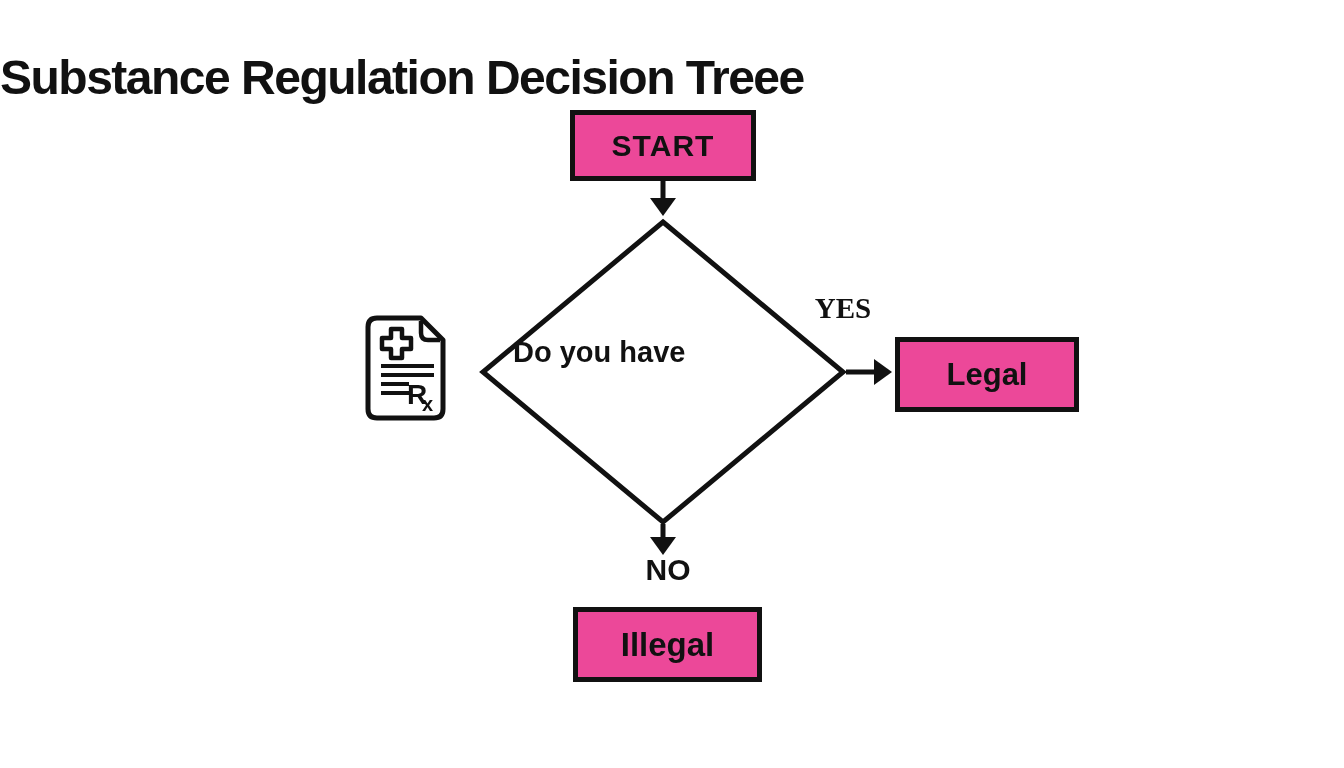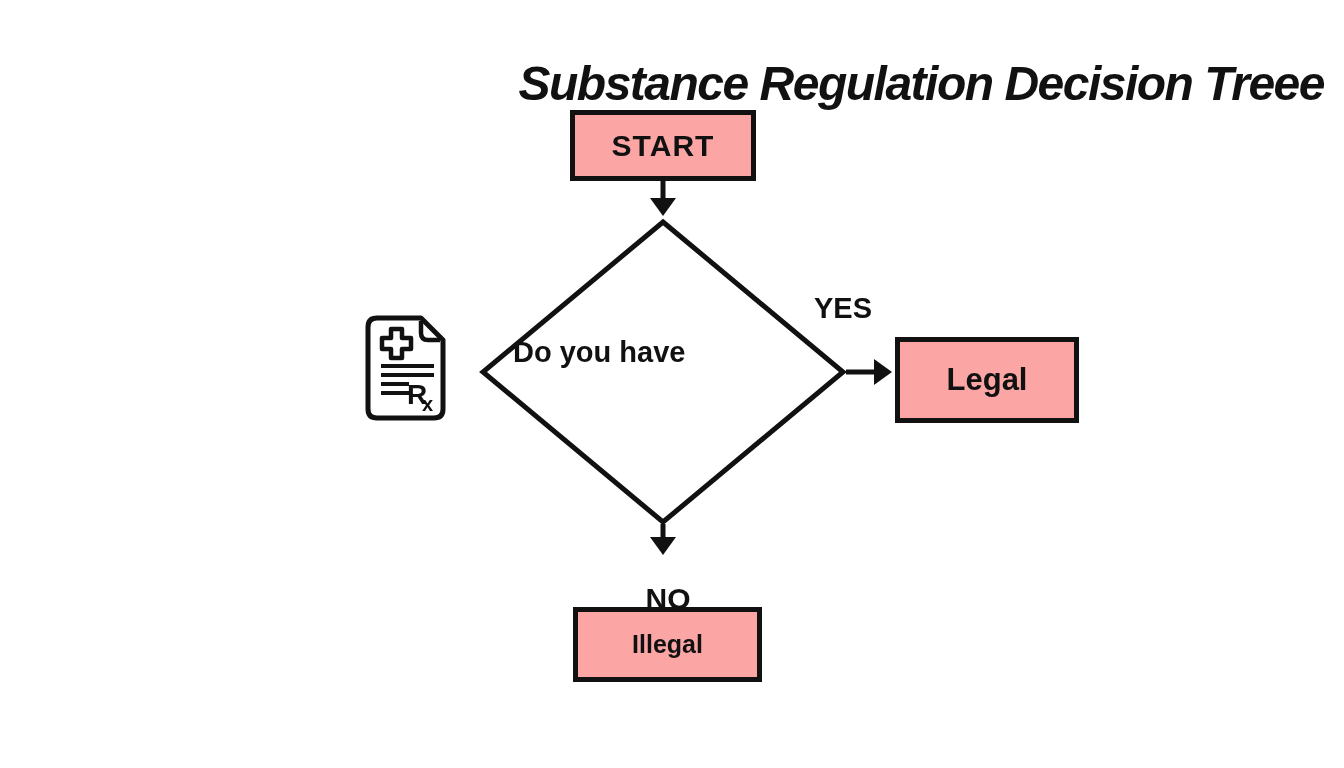--- a/index.html
+++ b/index.html
@@ -25,86 +25,85 @@
     z-index: 1;
   }
   .txt {
     position: absolute;
     z-index: 2;
     color: #111111;
     font-weight: bold;
   }
   #title {
     left: 0;
-    top: 56px;
+    top: 50px;
     width: 1344px;
     padding-right: 20px;
     box-sizing: border-box;
-    text-align: right;
+    text-align: left;
     font-size: 48px;
     letter-spacing: -1.5px;
     white-space: nowrap;
-    font-style: italic;
   }
   .node-box {
     position: absolute;
     z-index: 2;
     box-sizing: border-box;
     border: 5px solid #111111;
-    background: #fca5a5;
+    background: #ec4899;
     display: flex;
     align-items: center;
     justify-content: center;
     font-weight: bold;
     color: #111111;
   }
   #start-box {
     left: 570px;
     top: 110px;
     width: 186px;
     height: 71px;
     font-size: 30px;
     letter-spacing: 1px;
   }
   #legal-box {
     left: 895px;
     top: 337px;
     width: 184px;
-    height: 86px;
+    height: 75px;
     font-size: 31px;
   }
   #illegal-box {
     left: 573px;
     top: 607px;
     width: 189px;
     height: 75px;
-    font-size: 25px;
+    font-size: 33px;
   }
   #decision-text {
     left: 513px;
     top: 332px;
     width: 300px;
     text-align: left;
     font-size: 29px;
     line-height: 40px;
   }
   #yes-label {
     left: 806px;
     top: 292px;
     width: 74px;
     text-align: center;
     font-size: 29px;
+    font-family: Liberation Serif, serif;
   }
   #no-label {
     left: 631px;
     top: 553px;
     width: 74px;
     text-align: center;
     font-size: 30px;
-    margin-top: 29px;
   }
 </style>
 </head>
 <body>
 
 <div id="canvas">
 
   <svg id="shape-layer" viewBox="0 0 1344 768" xmlns="http://www.w3.org/2000/svg">
 
     <g stroke="#111111" fill="#111111">

